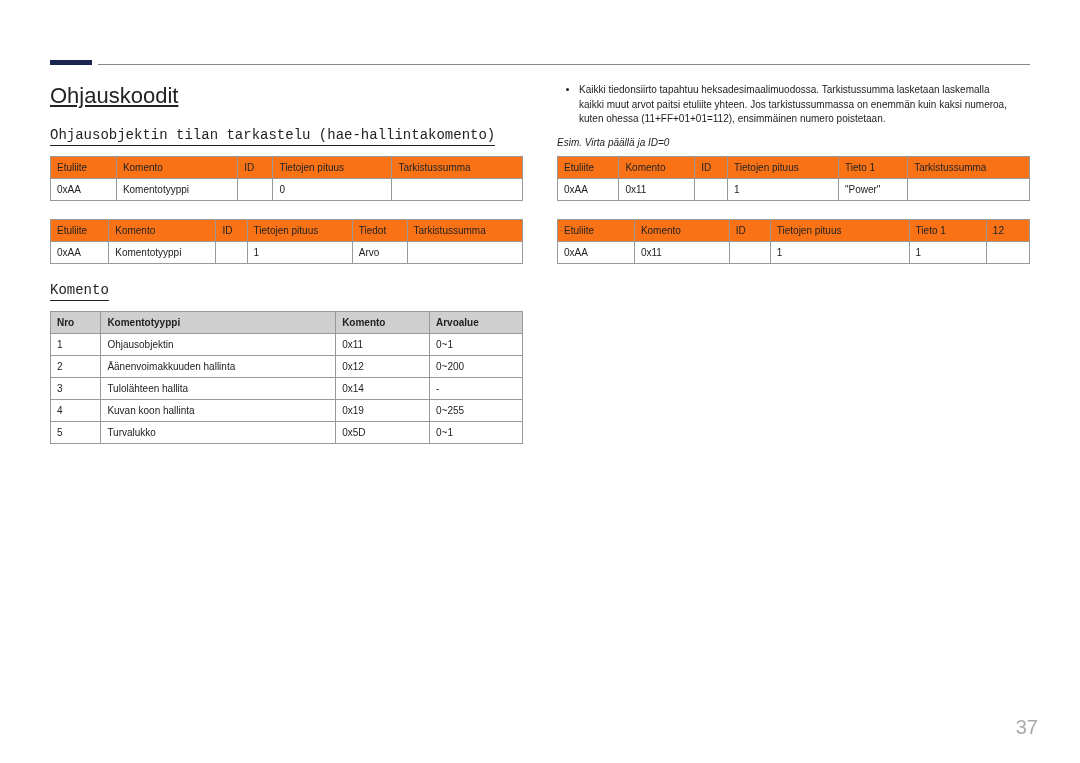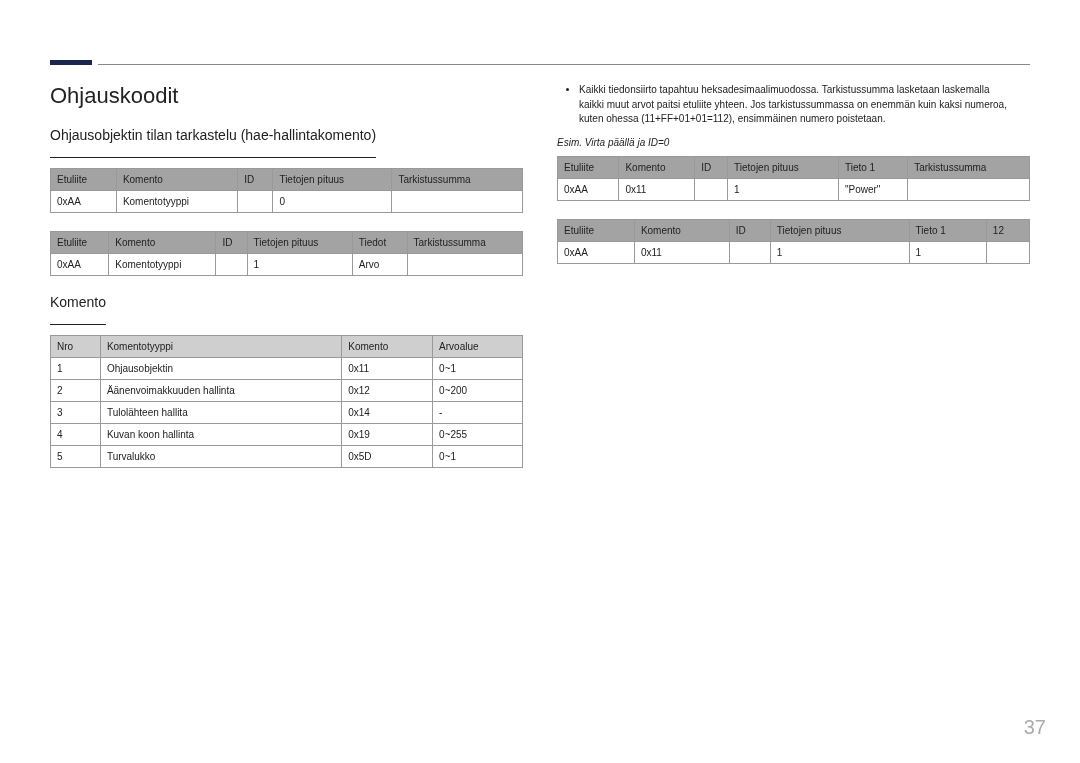--- a/index.html
+++ b/index.html
@@ -38,66 +38,68 @@
   }
   .col {
     flex: 1;
     min-width: 0;
   }
   h1 {
     font-size: 22px;
     font-weight: 400;
     margin: 0 0 18px 0;
     color: #222;
+    text-decoration: underline;
   }
   h2 {
     font-size: 14px;
     font-weight: 400;
     margin: 0 0 10px 0;
     color: #222;
     border-bottom: 1px solid #222;
     display: inline-block;
-    padding-bottom: 14px;
+    padding-bottom: 2px;
+    font-family: Liberation Mono, monospace;
   }
   table {
     border-collapse: collapse;
     width: 100%;
     margin-bottom: 18px;
     font-size: 10px;
   }
   th, td {
     border: 1px solid #999;
     padding: 5px 6px;
     text-align: left;
     font-weight: 400;
   }
   .hdr-row td, .hdr-row th {
-    background: #a3a3a3;
+    background: #f97316;
   }
   .shaded th {
     background: #cfcfcf;
-    font-weight: 400;
+    font-weight: 700;
   }
   ul {
     margin: 0 16px 10px 0;
     padding-left: 22px;
   }
   li {
     font-size: 10px;
     line-height: 1.45;
     margin-bottom: 3px;
   }
   .example {
     font-size: 10px;
     margin: 6px 0 8px 0;
     font-style: italic;
   }
   .page-number {
     position: absolute;
-    right: 34px;
+    right: 42px;
     bottom: 24px;
     font-size: 20px;
     color: #aaa;
   }
 </style>
 </head>
 <body>
 
 <div class="page">
   <div class="top-rule">

